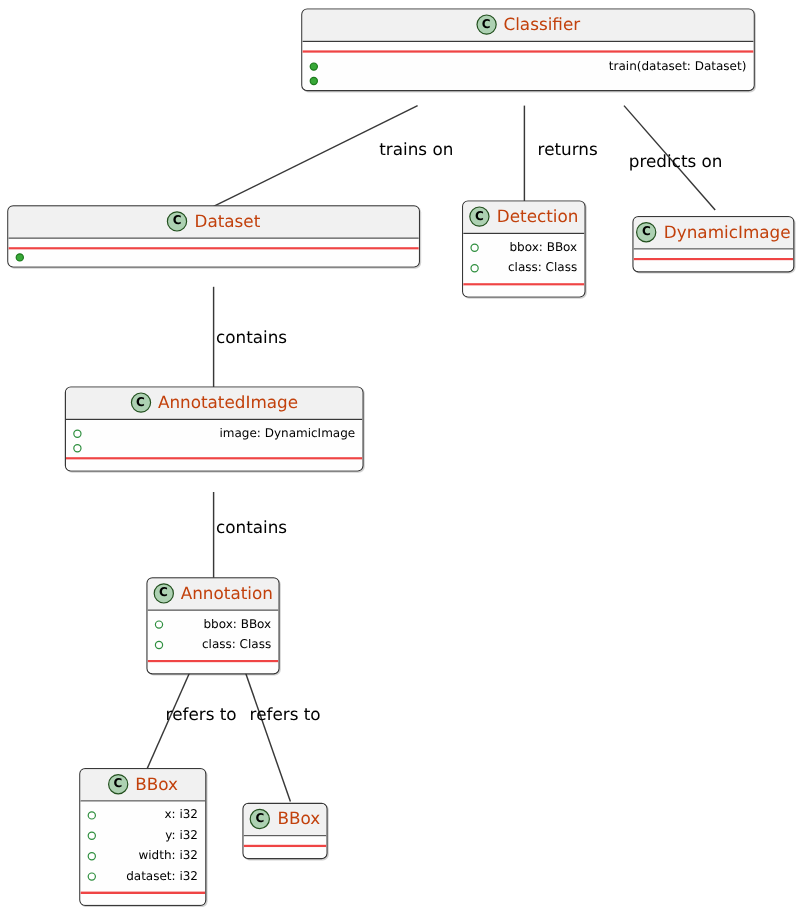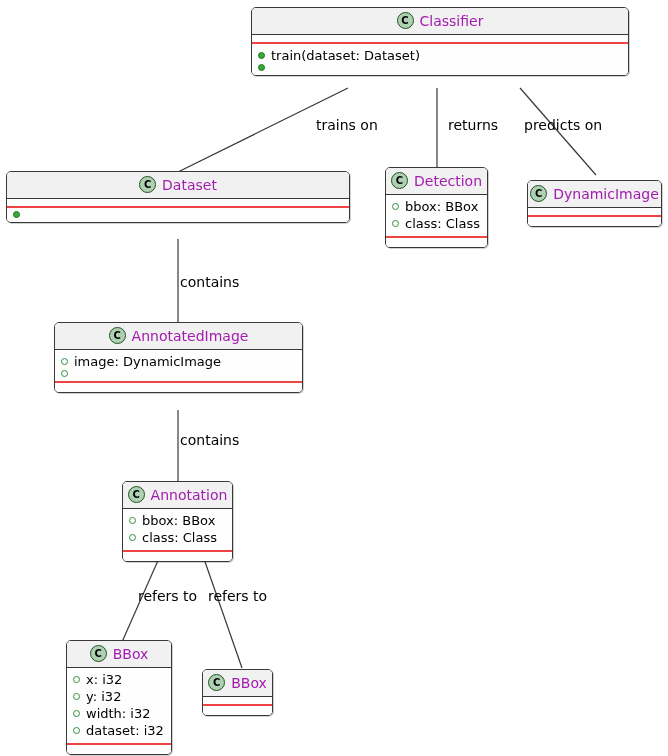--- a/index.html
+++ b/index.html
@@ -33,21 +33,21 @@
     border-bottom: 1px solid #383838;
     display: flex;
     align-items: center;
     justify-content: center;
     gap: 6px;
     padding: 4px 8px 5px 8px;
     white-space: nowrap;
   }
   .uml-title {
     font-size: 14px;
-    color: #a21caf;
+    color: #c2410c;
     line-height: 16px;
   }
   .circ-c {
     width: 15px;
     height: 15px;
     border-radius: 50%;
     background: #ADD1B2;
     border: 1px solid #23501F;
     display: inline-flex;
     align-items: center;
@@ -68,24 +68,25 @@
     border-bottom: none;
   }
   .uml-compartment.empty {
     height: 9px;
     padding: 0;
   }
   .uml-row {
     display: flex;
     align-items: center;
     gap: 6px;
-    font-size: 13px;
+    font-size: 10px;
     line-height: 17px;
     color: #000000;
     white-space: nowrap;
+    justify-content: space-between;
   }
   .dot-pub-method {
     width: 7px;
     height: 7px;
     border-radius: 50%;
     background: #38A838;
     border: 1px solid #1D7A1D;
     box-sizing: border-box;
     flex: none;
   }
@@ -127,21 +128,21 @@
       <line x1="520" y1="88" x2="596" y2="175"></line>
       <line x1="178" y1="239" x2="178" y2="323"></line>
       <line x1="178" y1="410" x2="178" y2="482"></line>
       <line x1="160" y1="556" x2="122" y2="642"></line>
       <line x1="203" y1="556" x2="242" y2="668"></line>
     </g>
   </svg>
 
   <div class="edge-label" style="left:316px; top:118px;">trains on</div>
   <div class="edge-label" style="left:448px; top:118px;">returns</div>
-  <div class="edge-label" style="left:524px; top:118px;">predicts on</div>
+  <div class="edge-label" style="left:524px; top:128px;">predicts on</div>
   <div class="edge-label" style="left:180px; top:275px;">contains</div>
   <div class="edge-label" style="left:180px; top:433px;">contains</div>
   <div class="edge-label" style="left:138px; top:589px;">refers to</div>
   <div class="edge-label" style="left:208px; top:589px;">refers to</div>
 
   <div class="uml-class" style="left:251px; top:7px; width:378px;">
     <div class="uml-header">
       <span class="circ-c">C</span>
       <span class="uml-title">Classifier</span>
     </div>

